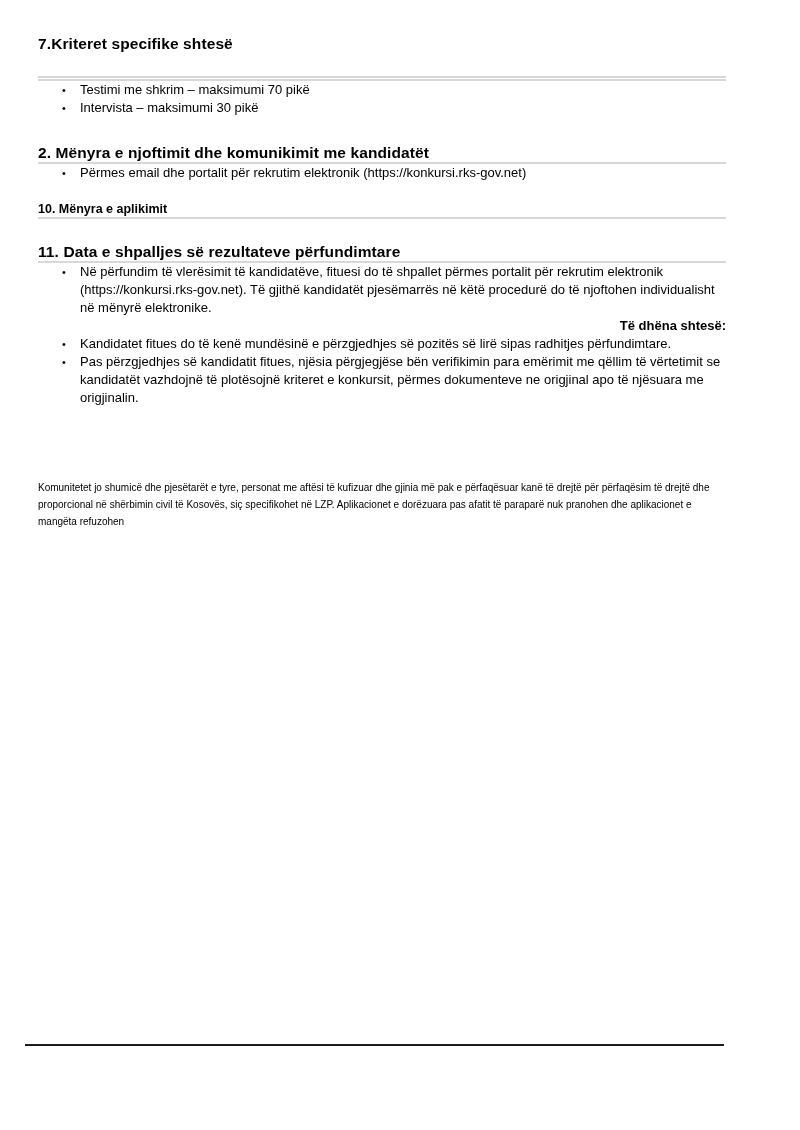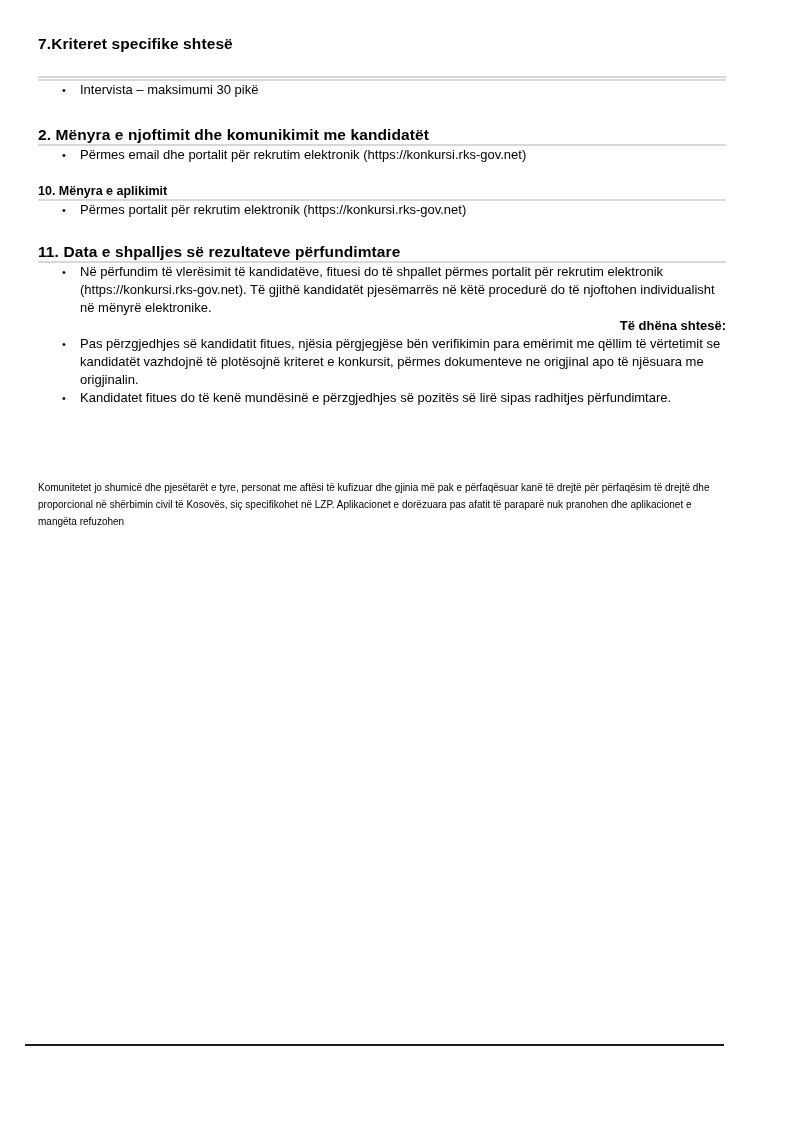--- a/index.html
+++ b/index.html
@@ -45,60 +45,58 @@
 <div class="page">
   <main class="content">
 
     <h2 class="h-lg">7.Kriteret specifike shtesë</h2>
     <div class="rule mt-r7"></div>
 
     <div class="rule mt-r8"></div>
     <ul class="bullets mt-ul8">
       <li class="bullet">
         <span class="marker"></span>
+        <span class="btext">Testimi me shkrim – maksimumi 70 pikë</span>
+      </li>
+      <li class="bullet">
+        <span class="marker"></span>
         <span class="btext">Intervista – maksimumi 30 pikë</span>
       </li>
     </ul>
 
     <h2 class="h-lg mt-h9">2. Mënyra e njoftimit dhe komunikimit me kandidatët</h2>
     <div class="rule"></div>
     <ul class="bullets mt-ul9">
       <li class="bullet">
         <span class="marker"></span>
         <span class="btext">Përmes email dhe portalit për rekrutim elektronik (https://konkursi.rks-gov.net)</span>
       </li>
     </ul>
 
     <h3 class="h-sm mt-h10">10. Mënyra e aplikimit</h3>
     <div class="rule"></div>
-    <ul class="bullets mt-ul10">
-      <li class="bullet">
-        <span class="marker"></span>
-        <span class="btext">Përmes portalit për rekrutim elektronik (https://konkursi.rks-gov.net)</span>
-      </li>
-    </ul>
 
     <h2 class="h-lg mt-h11">11. Data e shpalljes së rezultateve përfundimtare</h2>
     <div class="rule"></div>
     <ul class="bullets mt-ul11">
       <li class="bullet">
         <span class="marker"></span>
         <span class="btext">Në përfundim të vlerësimit të kandidatëve, fituesi do të shpallet përmes portalit për rekrutim elektronik (https://konkursi.rks-gov.net). Të gjithë kandidatët pjesëmarrës në këtë procedurë do të njoftohen individualisht në mënyrë elektronike.</span>
       </li>
     </ul>
 
     <h3 class="extra-title mt-xt">Të dhëna shtesë:</h3>
     <ul class="bullets mt-xul">
       <li class="bullet">
         <span class="marker"></span>
-        <span class="btext">Pas përzgjedhjes së kandidatit fitues, njësia përgjegjëse bën verifikimin para emërimit me qëllim të vërtetimit se kandidatët vazhdojnë të plotësojnë kriteret e konkursit, përmes dokumenteve ne origjinal apo të njësuara me origjinalin.</span>
+        <span class="btext">Kandidatet fitues do të kenë mundësinë e përzgjedhjes së pozitës së lirë sipas radhitjes përfundimtare.</span>
       </li>
       <li class="bullet">
         <span class="marker"></span>
-        <span class="btext">Kandidatet fitues do të kenë mundësinë e përzgjedhjes së pozitës së lirë sipas radhitjes përfundimtare.</span>
+        <span class="btext">Pas përzgjedhjes së kandidatit fitues, njësia përgjegjëse bën verifikimin para emërimit me qëllim të vërtetimit se kandidatët vazhdojnë të plotësojnë kriteret e konkursit, përmes dokumenteve ne origjinal apo të njësuara me origjinalin.</span>
       </li>
     </ul>
 
     <p class="closing">Komunitetet jo shumicë dhe pjesëtarët e tyre, personat me aftësi të kufizuar dhe gjinia më pak e përfaqësuar kanë të drejtë për përfaqësim të drejtë dhe proporcional në shërbimin civil të Kosovës, siç specifikohet në LZP. Aplikacionet e dorëzuara pas afatit të paraparë nuk pranohen dhe aplikacionet e mangëta refuzohen</p>
   </main>
 
   <footer>
     <div class="footer-rule"></div>
 
     <svg class="logo" viewBox="0 0 46 50" aria-hidden="true">

